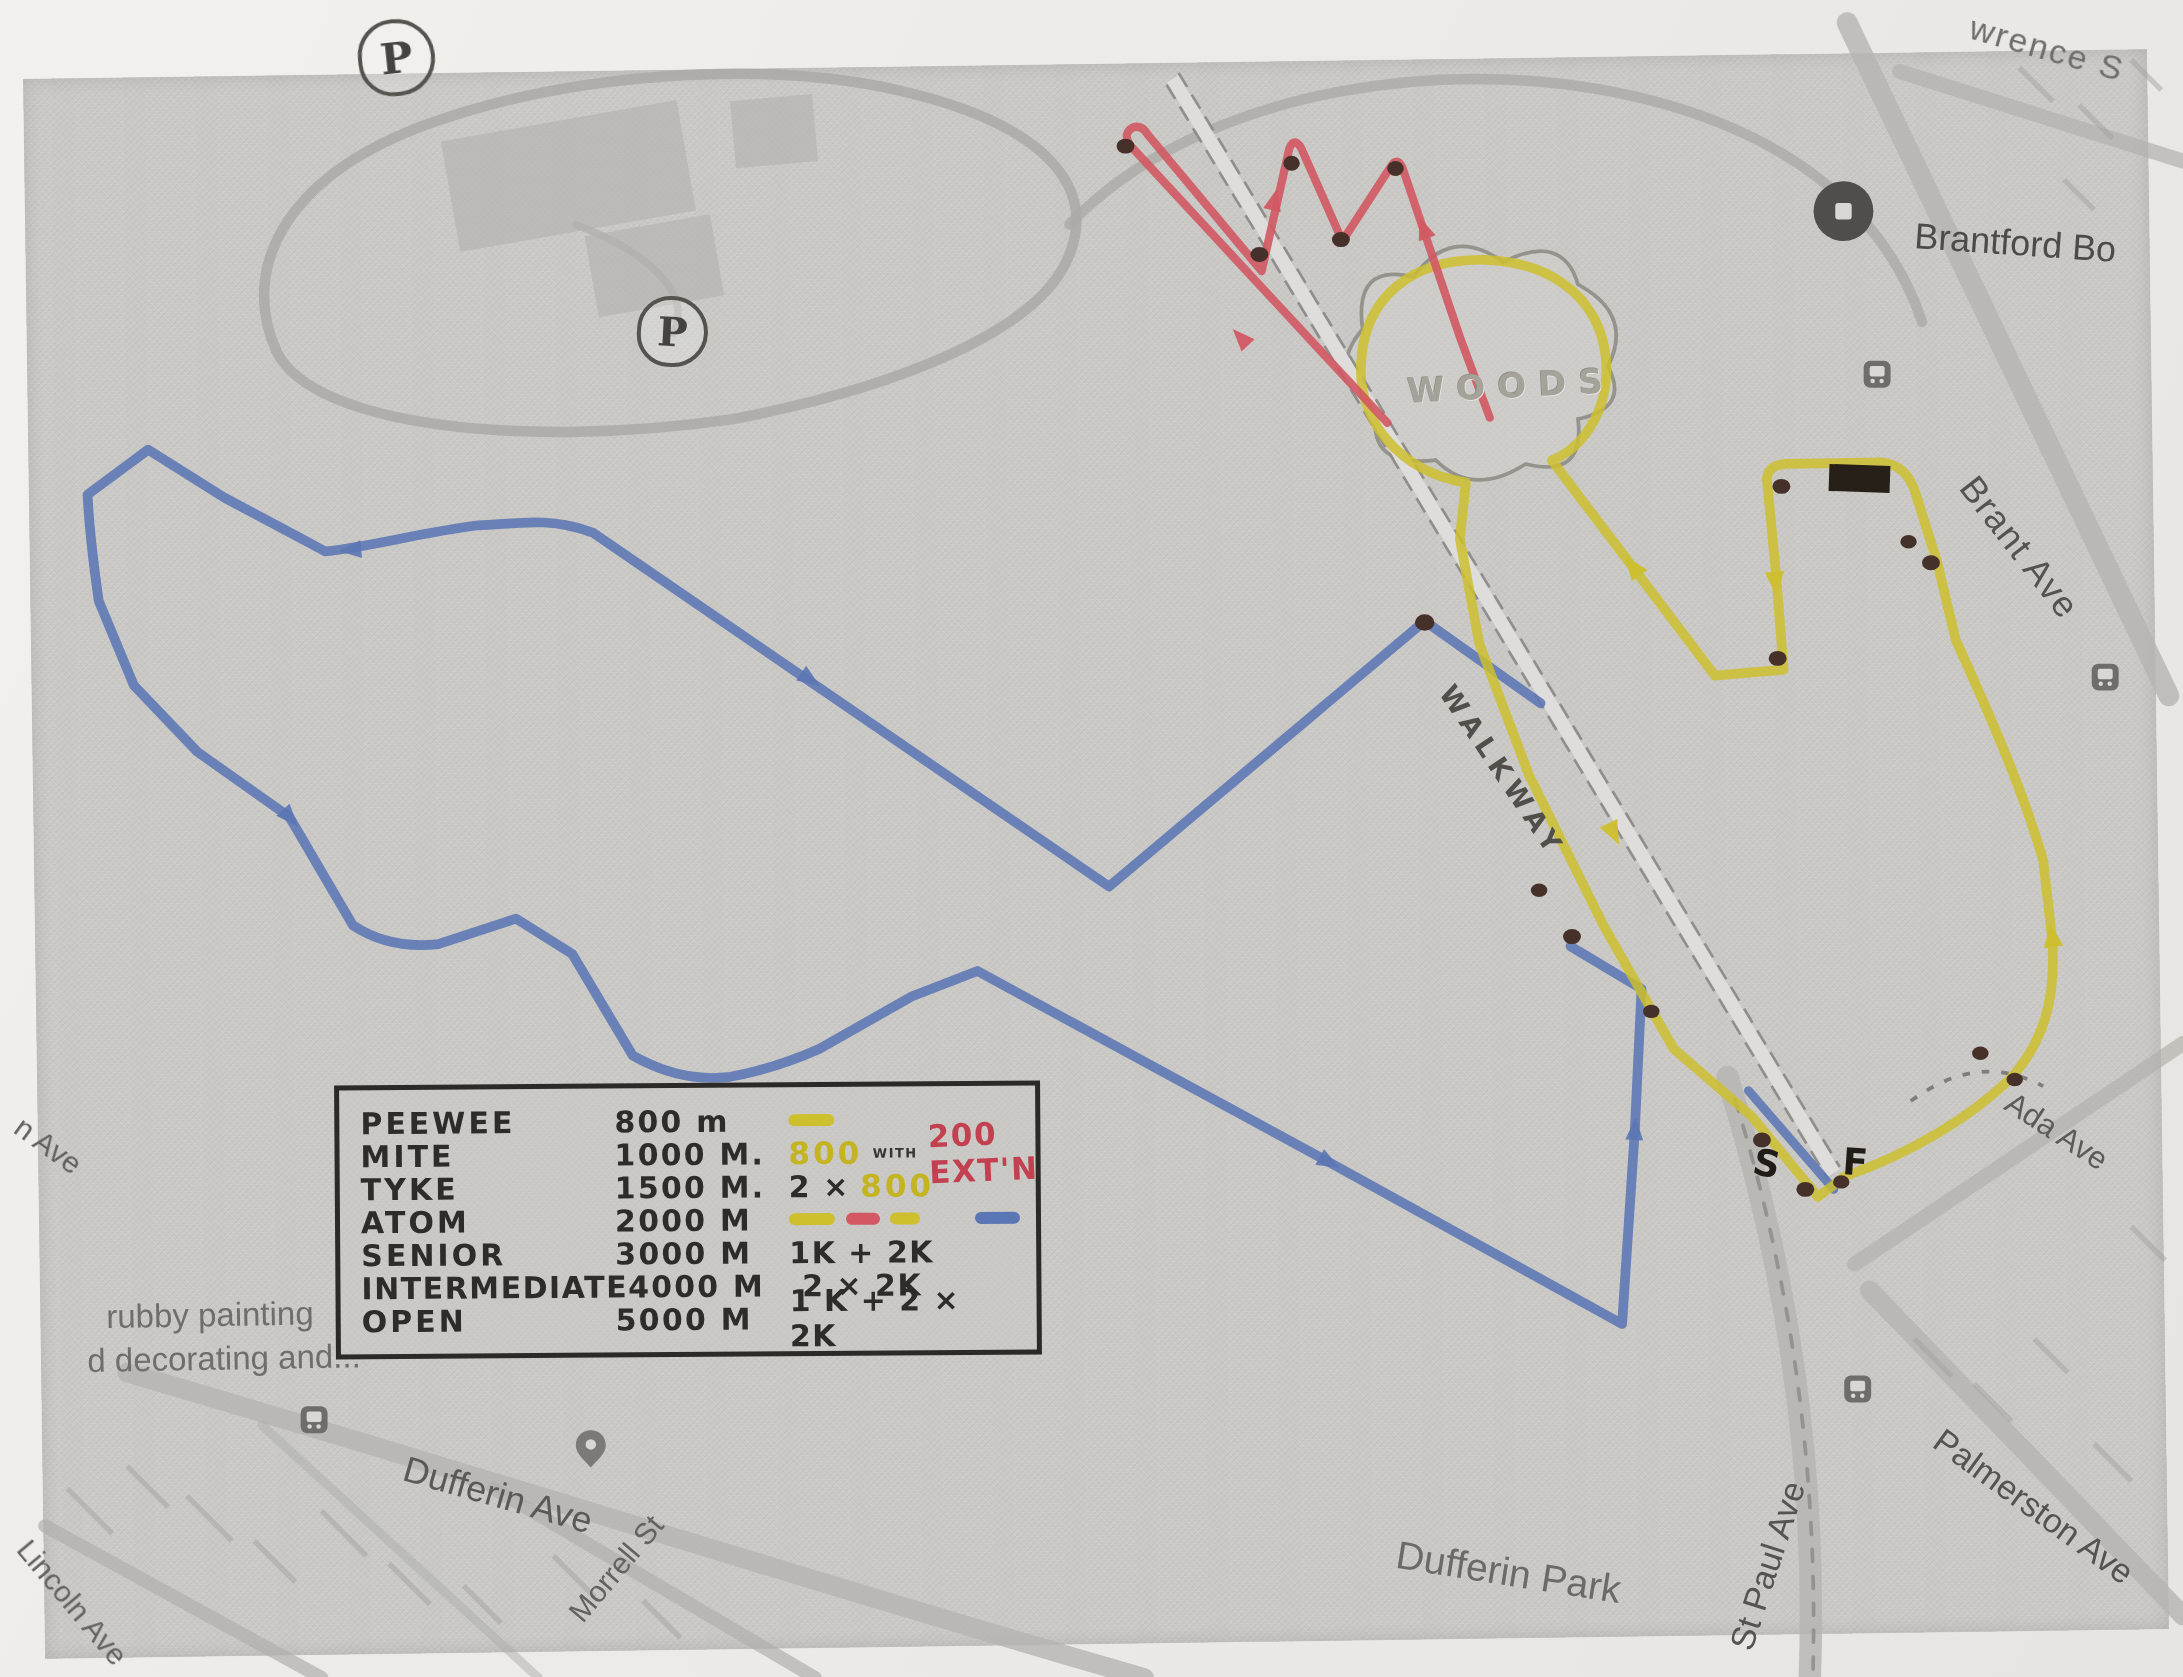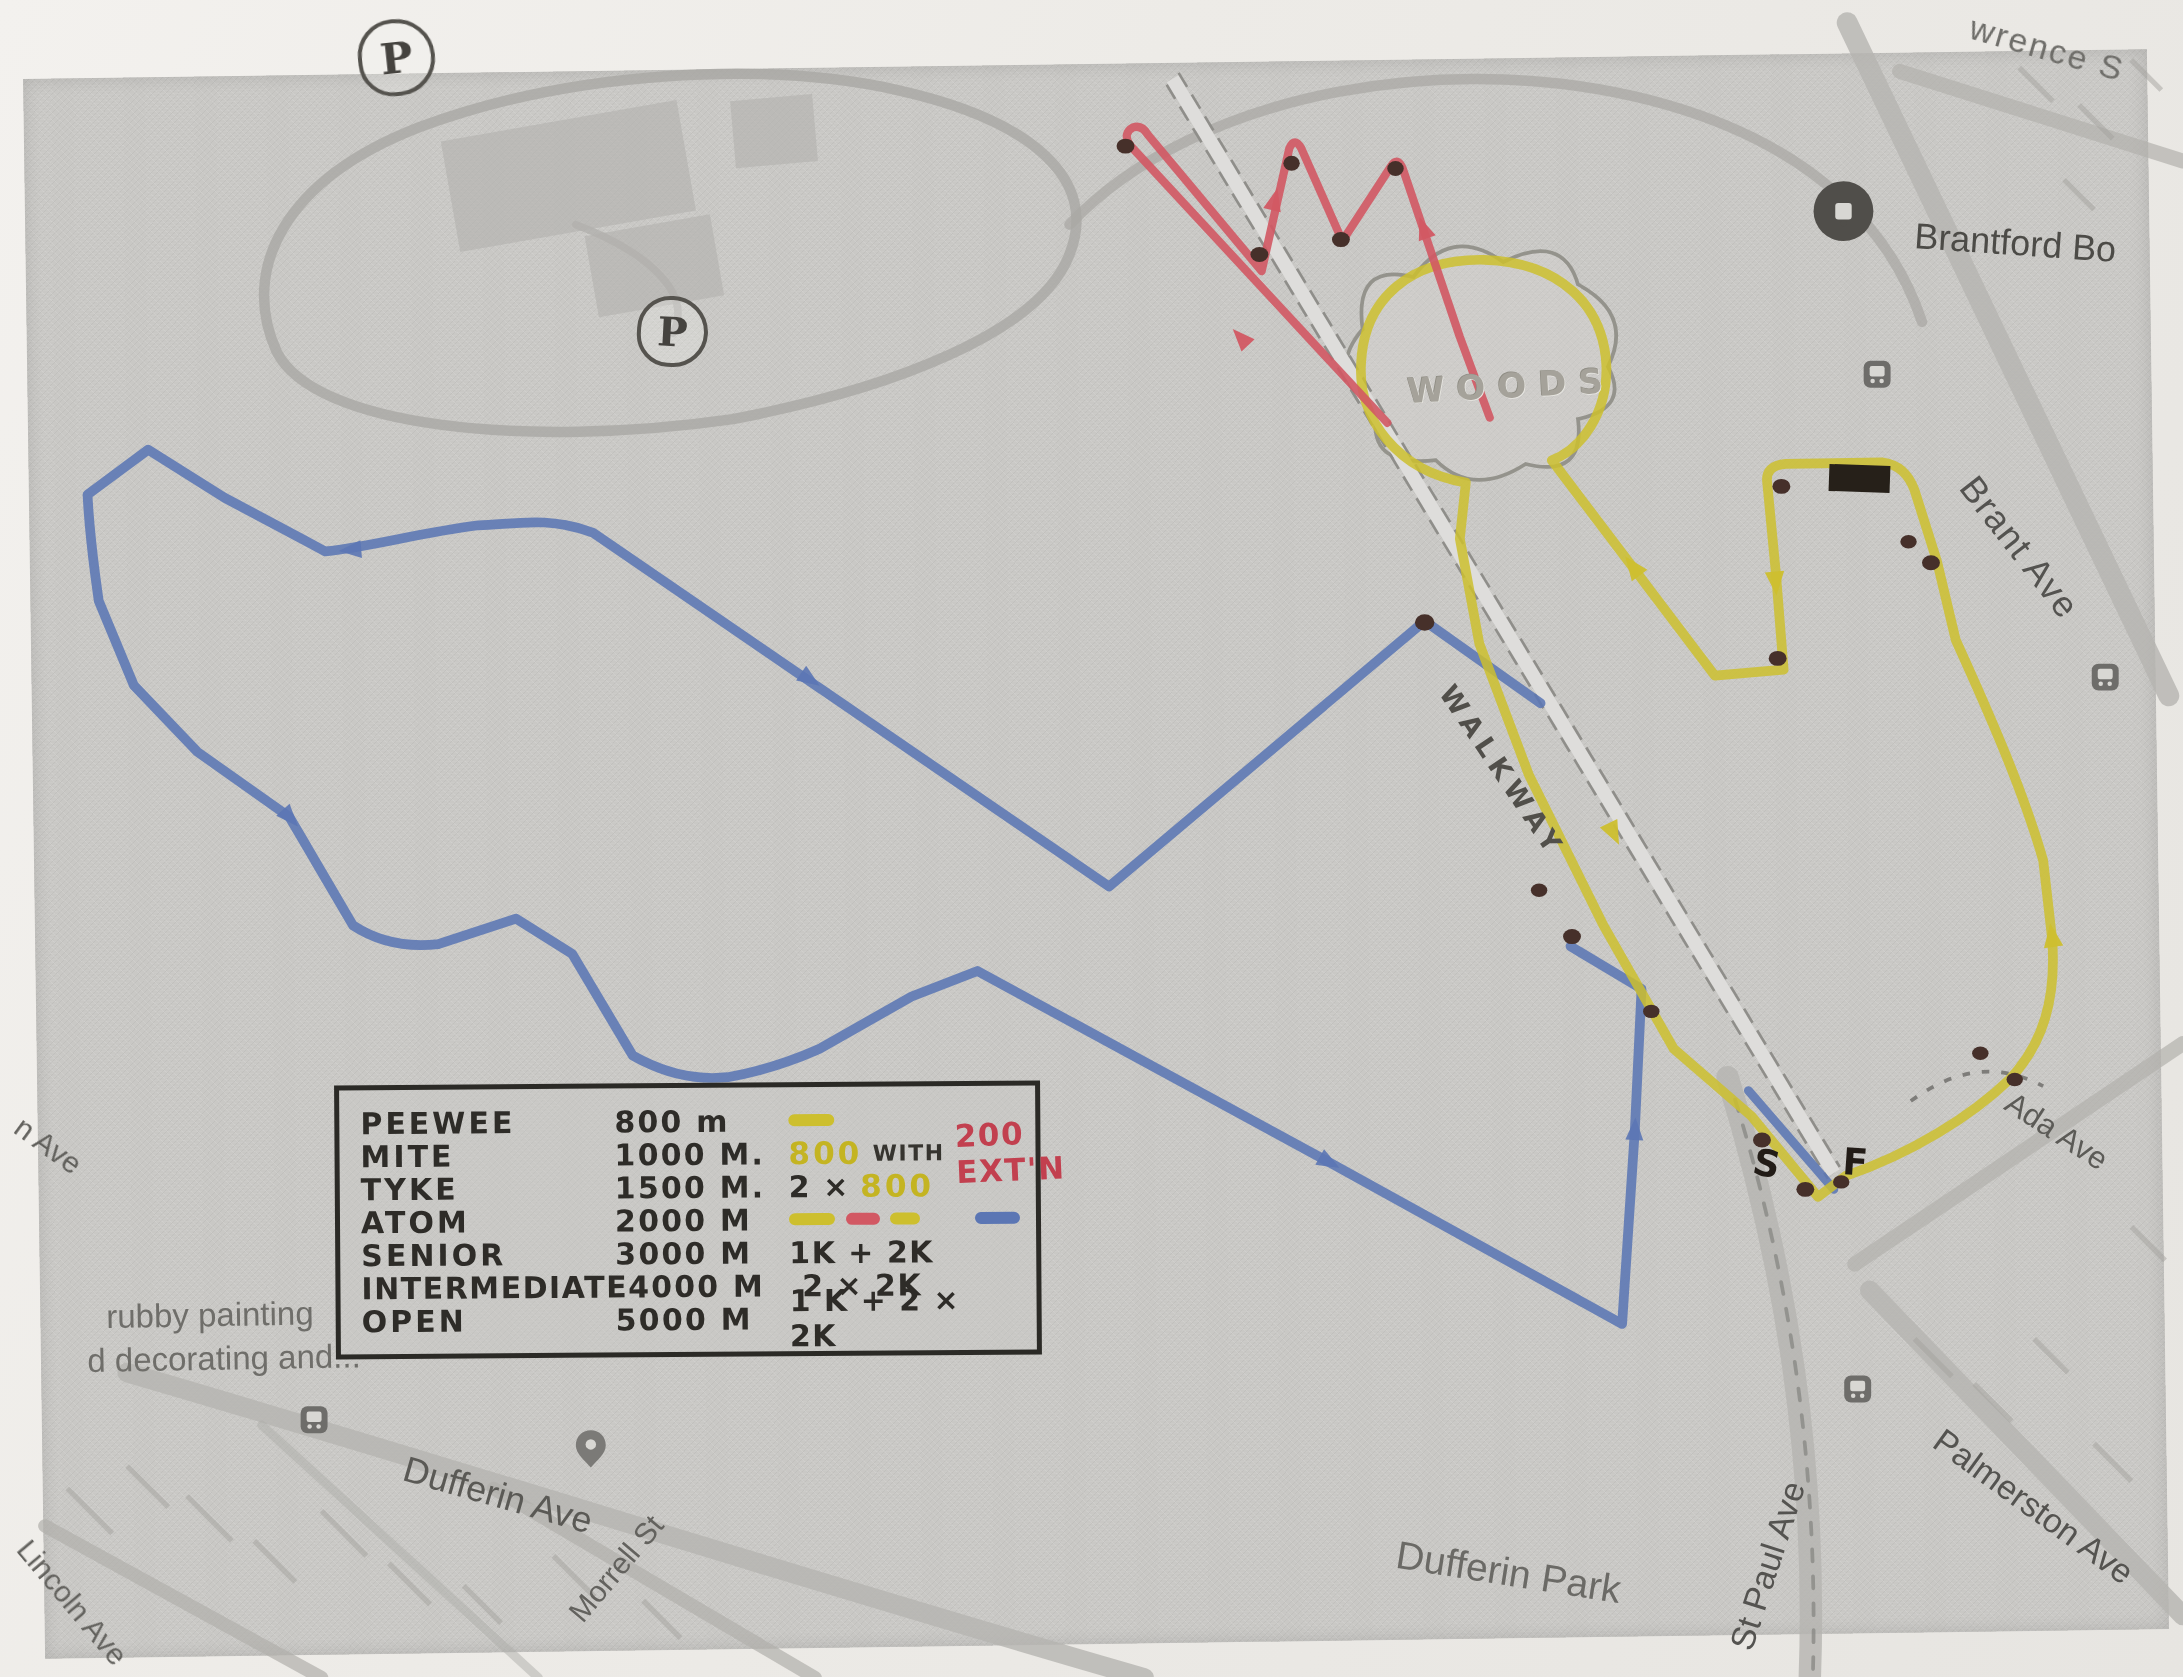--- a/index.html
+++ b/index.html
@@ -52,21 +52,21 @@
   .lg-row{display:flex;align-items:center;height:33px;}
   .lg-name{flex:0 0 254px;font-size:30px;letter-spacing:3px;}
   .lg-dist{flex:0 0 174px;font-size:30px;letter-spacing:2.2px;}
   .lg-note{display:flex;align-items:center;gap:10.5px;font-size:30px;letter-spacing:1.5px;}
   .chip{display:inline-block;height:12px;border-radius:6px;}
   .chip.yellow{background:#cdbf2e;}
   .chip.red{background:#d25863;}
   .chip.blue{background:#5b76b4;}
   .c46{width:46px;} .c40{width:34px;} .c34{width:30px;} .c52{width:45px;}
   .y800{color:#c4b422;font-size:31px;font-weight:700;letter-spacing:3px;}
-  .with{font-size:22px;color:#36342f;letter-spacing:1.5px;}
+  .with{font-size:13px;color:#36342f;letter-spacing:1.5px;}
   .ext{color:#c2404f;font-size:31px;font-weight:700;letter-spacing:1.5px;transform:rotate(-2deg);}
   
   #marker-box{position:absolute;left:1829px;top:465px;width:61px;height:27px;background:#262019;
     transform:rotate(2deg);}
 </style>
 </head>
 <body>
 
 <div id="photo">
   <div id="map-area"></div>

